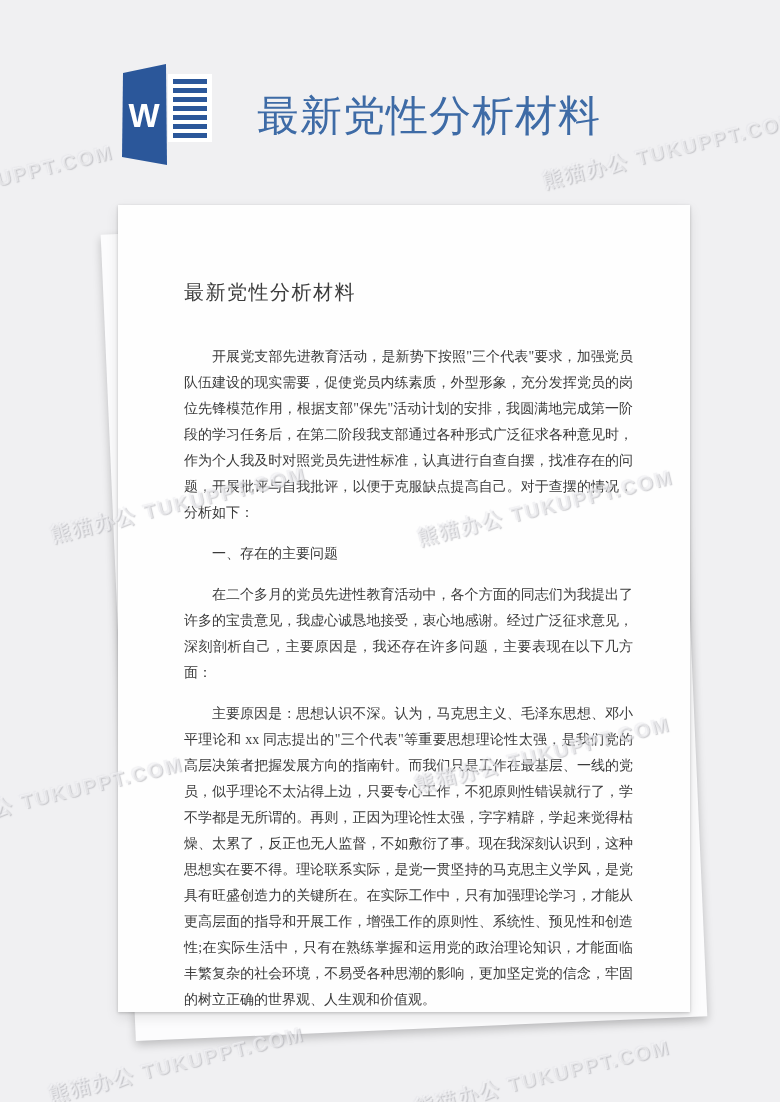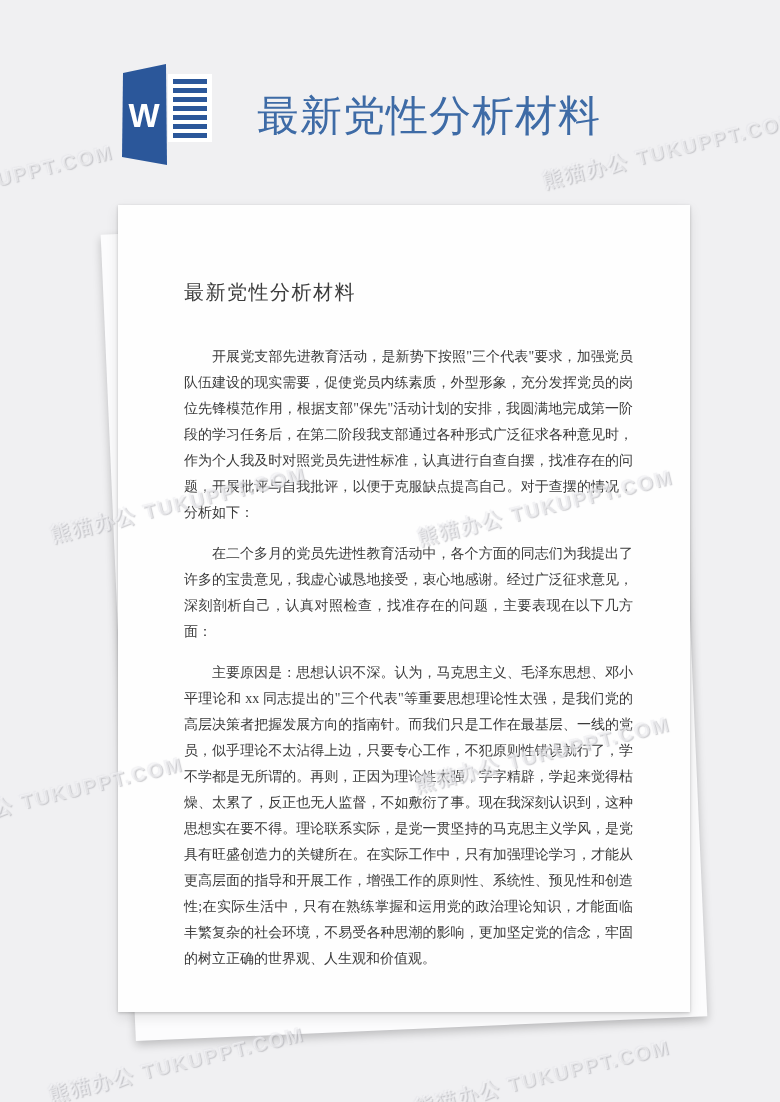--- a/index.html
+++ b/index.html
@@ -87,21 +87,22 @@
     </div>
     <h1 class="page-title">最新党性分析材料</h1>
   </div>
 
   <div class="doc-page-back"></div>
 
   <div class="doc-page">
     <h2 class="doc-title">最新党性分析材料</h2>
     <div class="doc-body">
         <p class="blk paragraph">开展党支部先进教育活动，是新势下按照"三个代表"要求，加强党员队伍建设的现实需要，促使党员内练素质，外型形象，充分发挥党员的岗位先锋模范作用，根据支部"保先"活动计划的安排，我圆满地完成第一阶段的学习任务后，在第二阶段我支部通过各种形式广泛征求各种意见时，作为个人我及时对照党员先进性标准，认真进行自查自摆，找准存在的问题，开展批评与自我批评，以便于克服缺点提高自己。对于查摆的情况，分析如下：</p>
-        <p class="blk paragraph">在二个多月的党员先进性教育活动中，各个方面的同志们为我提出了许多的宝贵意见，我虚心诚恳地接受，衷心地感谢。经过广泛征求意见，深刻剖析自己，认真对照检查，找准存在的问题，主要表现在以下几方面：</p>
+        <p class="blk heading">一、存在的主要问题</p>
+        <p class="blk paragraph">在二个多月的党员先进性教育活动中，各个方面的同志们为我提出了许多的宝贵意见，我虚心诚恳地接受，衷心地感谢。经过广泛征求意见，深刻剖析自己，主要原因是，我还存在许多问题，主要表现在以下几方面：</p>
         <p class="blk paragraph">主要原因是：思想认识不深。认为，马克思主义、毛泽东思想、邓小平理论和 xx 同志提出的"三个代表"等重要思想理论性太强，是我们党的高层决策者把握发展方向的指南针。而我们只是工作在最基层、一线的党员，似乎理论不太沾得上边，只要专心工作，不犯原则性错误就行了，学不学都是无所谓的。再则，正因为理论性太强，字字精辟，学起来觉得枯燥、太累了，反正也无人监督，不如敷衍了事。现在我深刻认识到，这种思想实在要不得。理论联系实际，是党一贯坚持的马克思主义学风，是党具有旺盛创造力的关键所在。在实际工作中，只有加强理论学习，才能从更高层面的指导和开展工作，增强工作的原则性、系统性、预见性和创造性;在实际生活中，只有在熟练掌握和运用党的政治理论知识，才能面临丰繁复杂的社会环境，不易受各种思潮的影响，更加坚定党的信念，牢固的树立正确的世界观、人生观和价值观。</p>
       </div>
   </div>
 
   <div class="watermarks">
       <span class="wm" style="left: -145px; top: 200px;">熊猫办公 TUKUPPT.COM</span>
       <span class="wm" style="left: 540px; top: 168px;">熊猫办公 TUKUPPT.COM</span>
       <span class="wm" style="left: 48px; top: 522px;">熊猫办公 TUKUPPT.COM</span>
       <span class="wm" style="left: 415px; top: 525px;">熊猫办公 TUKUPPT.COM</span>
       <span class="wm" style="left: -75px; top: 812px;">熊猫办公 TUKUPPT.COM</span>

